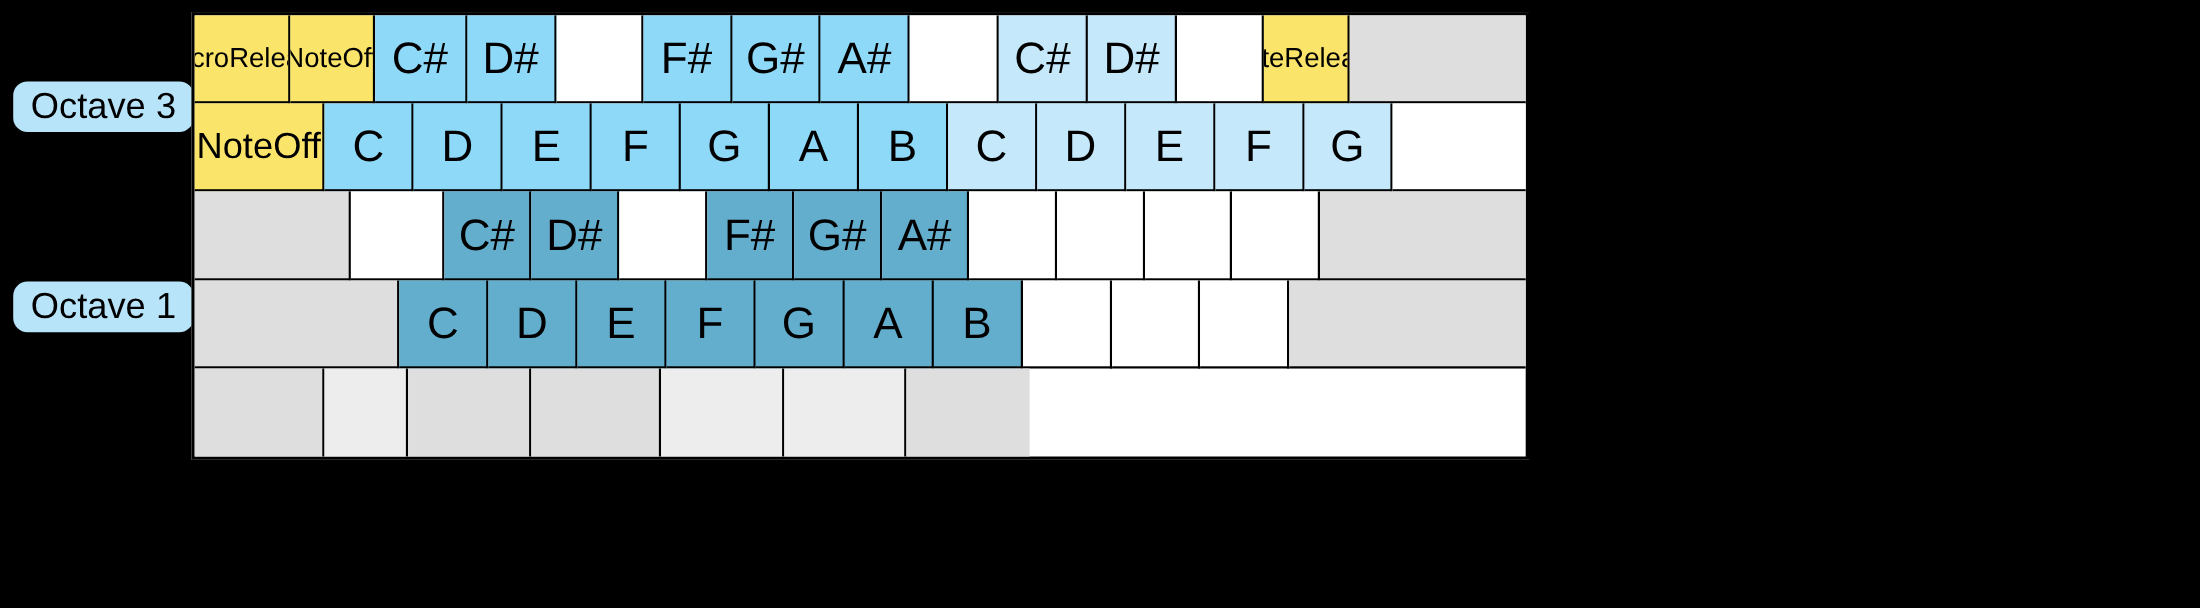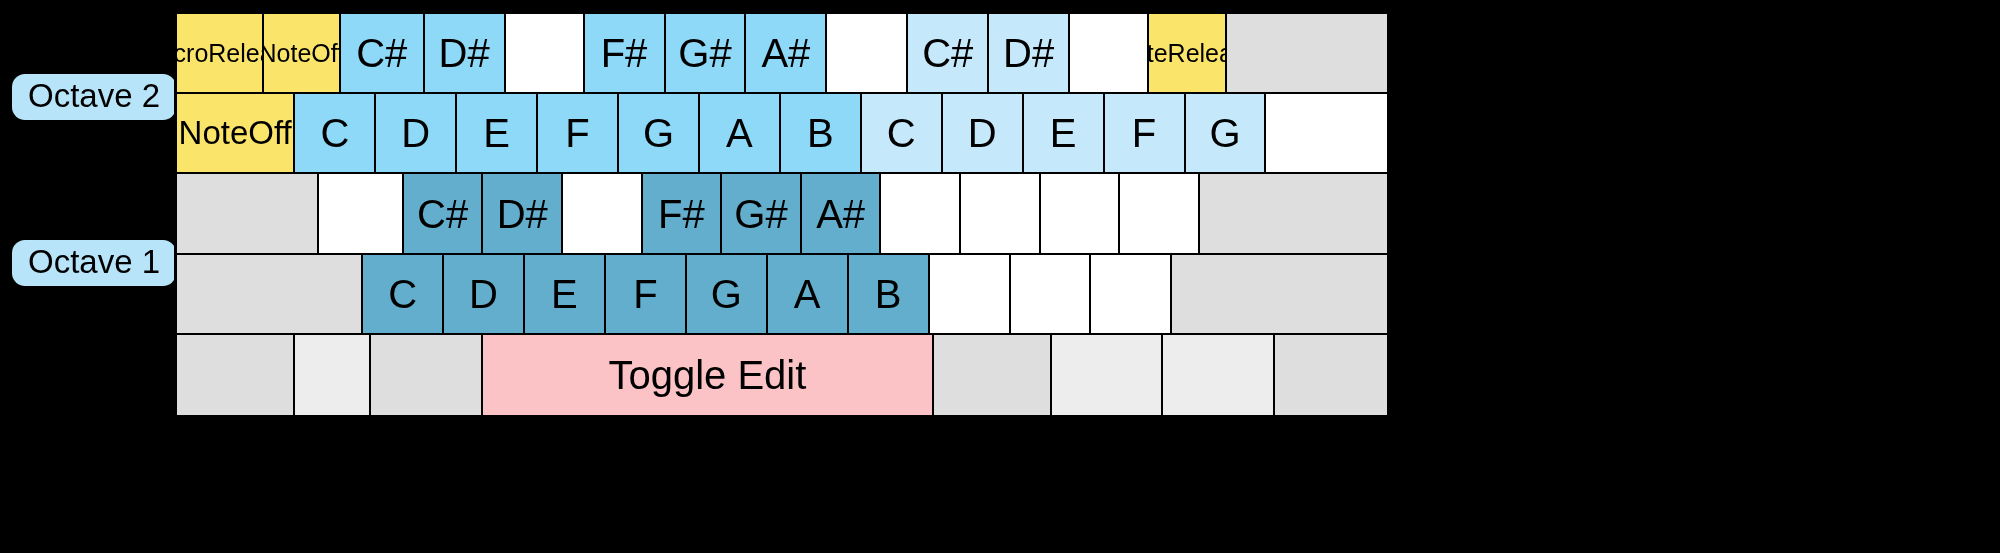--- a/index.html
+++ b/index.html
@@ -68,29 +68,29 @@
     position: absolute;
     background: #b7e4f9;
     border-radius: 13px;
     color: #000;
     font-size: 33px;
     padding: 5px 16px 8px 16px;
     white-space: nowrap;
     line-height: 1.0;
   }
   #pill-oct2 { left: 12px;   top: 74px;  }
-  #pill-oct1 { left: 12px;   top: 240px; text-align: right; }
+  #pill-oct1 { left: 12px;   top: 256px; text-align: right; }
   #pill-oct3 { left: 1412px; top: 74px;  }
 </style>
 </head>
 <body>
 
 <div id="stage">
 
-  <div class="pill" id="pill-oct2">Octave 2</div>
+  <div class="pill" id="pill-oct2">Octave 3</div>
   <div class="pill" id="pill-oct1">Octave 1</div>
 
   <div class="keyboard" id="keyboard">
       <div class="krow">
         <div class="key k-yellow lbl-small" style="flex: 0 0 7.17781%;">
           <span>Macro</span>
           <br>
           <span>Release</span>
         </div>
         <div class="key k-yellow lbl-small" style="flex: 0 0 6.36215%;">
@@ -161,21 +161,20 @@
         <div class="key k-bluemd lbl-big" style="flex: 0 0 6.68896%;">B</div>
         <div class="key k-white lbl-big" style="flex: 0 0 6.68896%;"></div>
         <div class="key k-white lbl-big" style="flex: 0 0 6.68896%;"></div>
         <div class="key k-white lbl-big" style="flex: 0 0 6.68896%;"></div>
         <div class="key k-gray lbl-big" style="flex: 0 0 17.7258%;"></div>
       </div>
       <div class="krow">
         <div class="key k-gray lbl-big" style="flex: 0 0 9.72763%;"></div>
         <div class="key k-gray-lt lbl-big" style="flex: 0 0 6.32296%;"></div>
         <div class="key k-gray lbl-big" style="flex: 0 0 9.24125%;"></div>
-        <div class="key k-pink lbl-toggle" style="flex: 0 0 37.2568%;">Toggle Edit</div>
         <div class="key k-gray lbl-big" style="flex: 0 0 9.72763%;"></div>
         <div class="key k-gray-lt lbl-big" style="flex: 0 0 9.24125%;"></div>
         <div class="key k-gray-lt lbl-big" style="flex: 0 0 9.24125%;"></div>
         <div class="key k-gray lbl-big" style="flex: 0 0 9.24125%;"></div>
       </div>
     </div>
 
 </div>
 
 </body></html>

